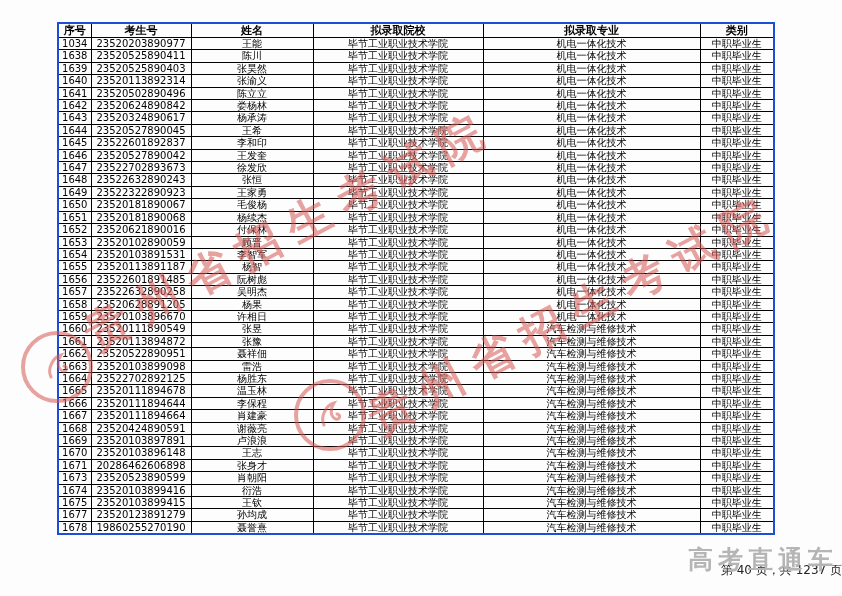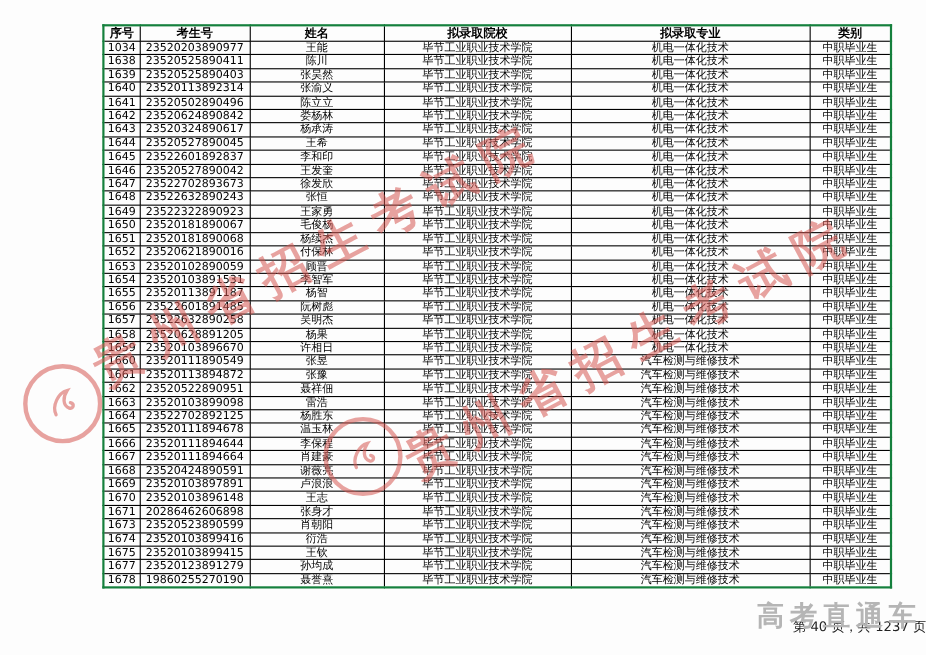--- a/index.html
+++ b/index.html
@@ -8,24 +8,23 @@
     width:842px;height:596px;
     background:#fdfdfd;
     overflow:hidden;
     font-family:"DejaVu Sans","Liberation Sans",sans-serif;
     color:#000;
   }
   
   #admission-table{
     position:absolute;left:57px;top:22px;width:716px;
     border-collapse:collapse;table-layout:fixed;
-    border:2px solid #15803d;
+    border:2px solid #1d4ed8;
     background:transparent;
     z-index:1;
-    margin-left:36px;
   }
   #admission-table th,#admission-table td{
     border:1px solid #000;
     padding:0;margin:0;
     text-align:center;vertical-align:middle;
     white-space:nowrap;overflow:hidden;
   }
   #admission-table th{
     height:13px;font-size:11px;font-weight:bold;line-height:13px;
   }

